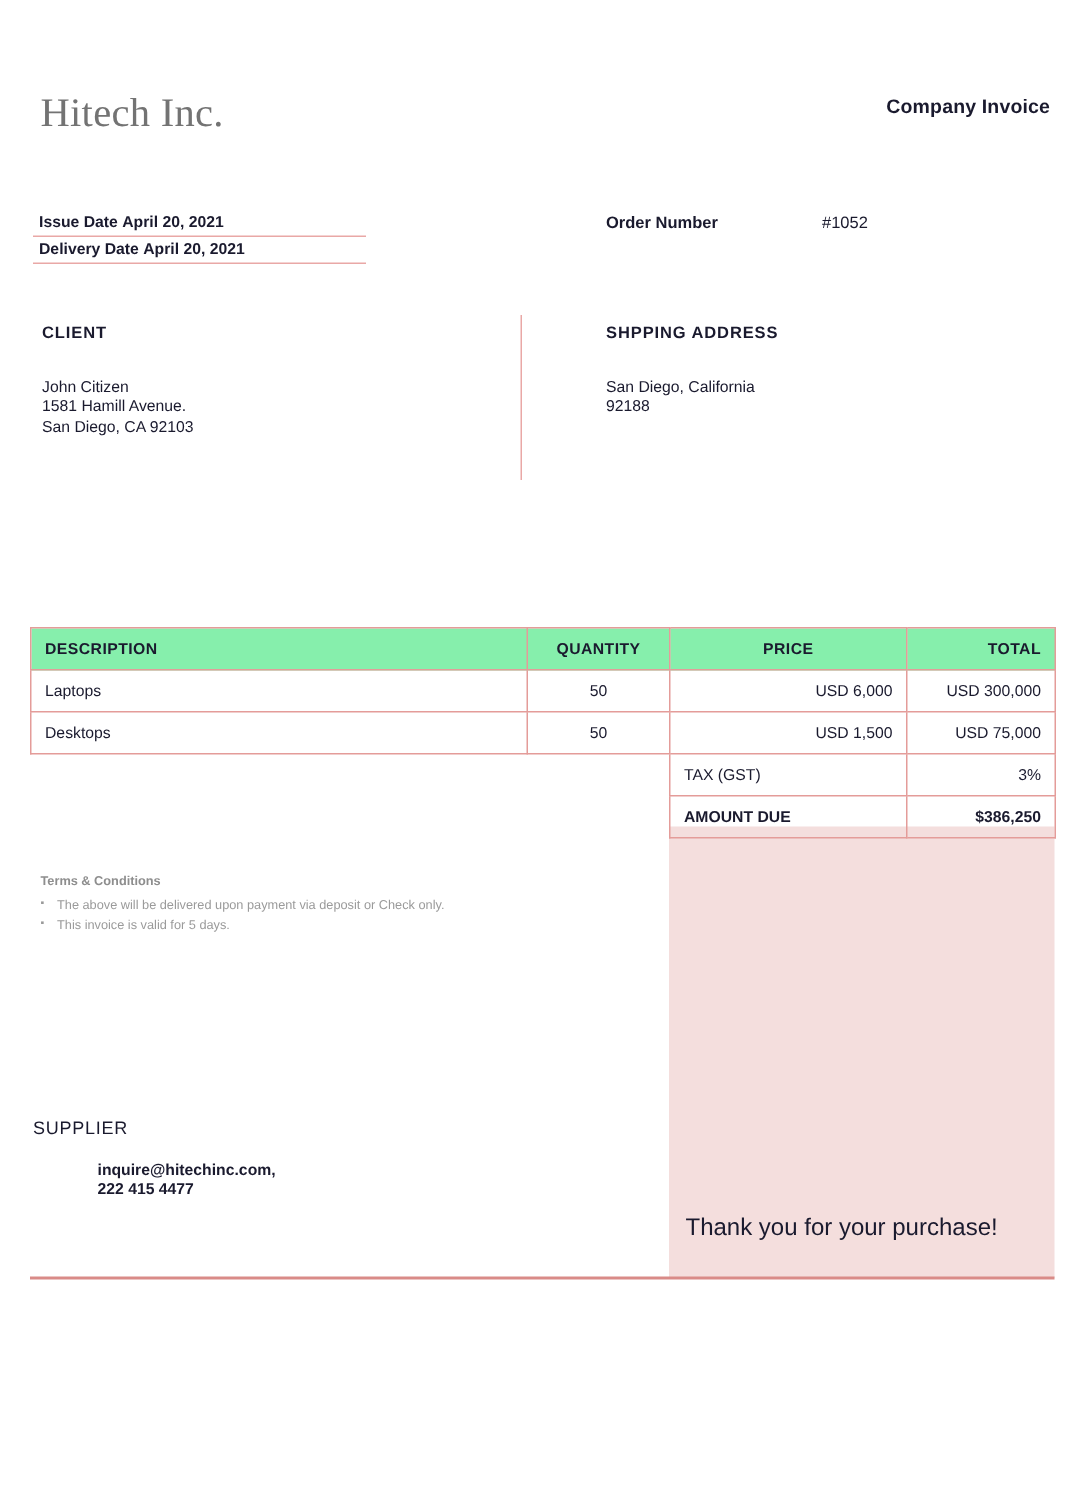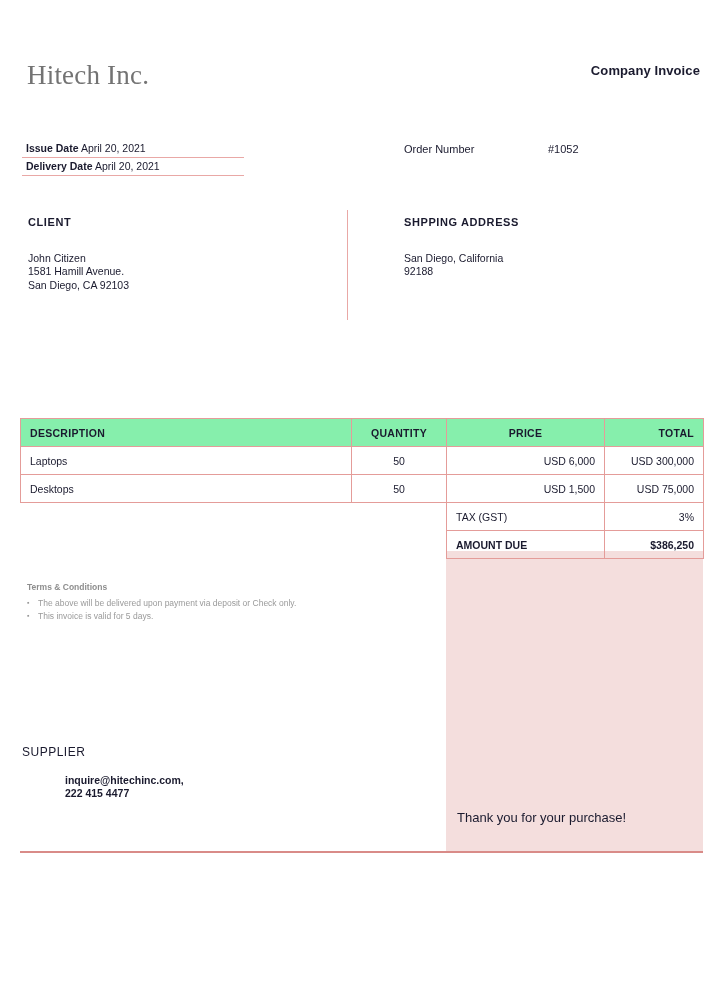--- a/index.html
+++ b/index.html
@@ -53,30 +53,30 @@
     border-bottom: 1.3px solid #e9a8a6;
     padding: 1px 0 2px 4px;
     font-size: 10.5px;
     white-space: nowrap;
     line-height: 14px;
   }
   .date-row .lbl {
     font-weight: bold;
   }
   .date-row .val {
-    font-weight: normal;
+    font-weight: bold;
   }
 
   
   .order-label {
     position: absolute;
     left: 404px;
     top: 143px;
     font-size: 11px;
-    font-weight: normal;
+    font-weight: bold;
     white-space: nowrap;
     text-align: center;
   }
   .order-value {
     position: absolute;
     left: 548px;
     top: 143px;
     font-size: 11px;
     white-space: nowrap;
   }
@@ -150,21 +150,21 @@
     left: 446px;
     top: 551px;
     width: 257px;
     height: 301px;
     background: #f4dedd;
   }
   .thanks {
     position: absolute;
     left: 457px;
     top: 810px;
-    font-size: 13px;
+    font-size: 16px;
     white-space: nowrap;
   }
 
   
   .terms {
     position: absolute;
     left: 27px;
     top: 581px;
     width: 400px;
     color: #9a9a9a;

